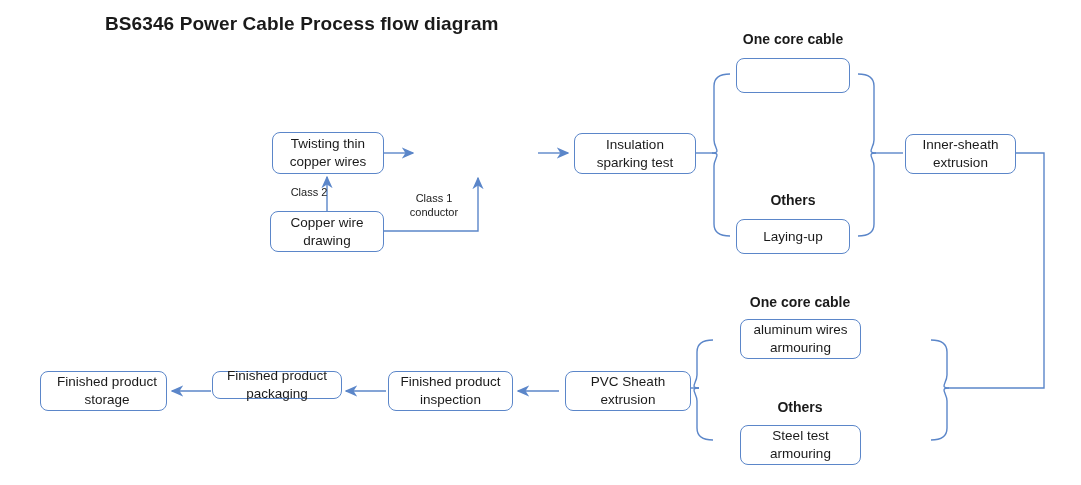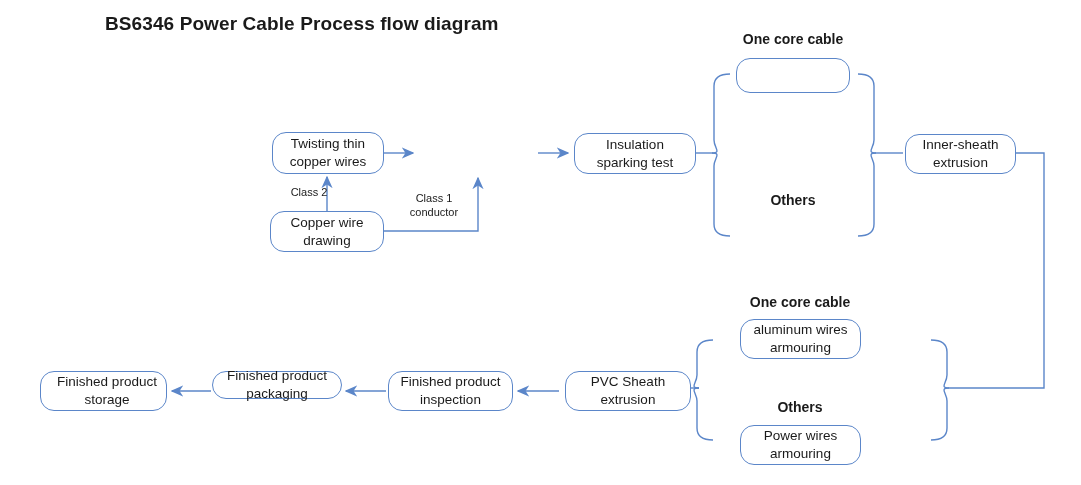--- a/index.html
+++ b/index.html
@@ -30,21 +30,21 @@
     font-size: 19px;
     font-weight: bold;
     color: #1a1a1a;
     letter-spacing: 0.1px;
     white-space: nowrap;
   }
   .node {
     position: absolute;
     box-sizing: border-box;
     border: 1px solid #5b86c9;
-    border-radius: 14px;
+    border-radius: 8px;
     background: #ffffff;
     color: #1a1a1a;
     font-size: 13.5px;
     line-height: 1.3;
     display: flex;
     align-items: center;
     justify-content: center;
     text-align: center;
     padding: 2px 4px;
   }
@@ -142,30 +142,31 @@
   <div class="edge-label" style="left:277px; top:186px; width:64px;">Class 2</div>
 
   <div class="edge-label" style="left:404px; top:192px; width:60px; white-space:normal;">Class 1 conductor</div>
 
   <div class="group-label" style="left:693px; top:31px; width:200px;">One core cable</div>
 
   <div class="node" style="left:736px; top:58px; width:114px; height:35px;"></div>
 
   <div class="group-label" style="left:693px; top:192px; width:200px;">Others</div>
 
+  <div class="node" style="left:736px; top:219px; width:114px; height:35px;">Laying-up</div>
 
   <div class="node" style="left:905px; top:134px; width:111px; height:40px;">Inner-sheath extrusion</div>
 
   <div class="group-label" style="left:700px; top:294px; width:200px;">One core cable</div>
 
   <div class="node" style="left:740px; top:319px; width:121px; height:40px;">aluminum wires armouring</div>
 
   <div class="group-label" style="left:700px; top:399px; width:200px;">Others</div>
 
-  <div class="node" style="left:740px; top:425px; width:121px; height:40px;">Power wires armouring</div>
+  <div class="node" style="left:740px; top:425px; width:121px; height:40px;">Steel test armouring</div>
 
   <div class="node" style="left:565px; top:371px; width:126px; height:40px;">PVC Sheath extrusion</div>
 
   <div class="node" style="left:388px; top:371px; width:125px; height:40px;">Finished product inspection</div>
 
   <div class="node" style="left:212px; top:371px; width:130px; height:28px;">Finished product packaging</div>
 
   <div class="node" style="left:40px; top:371px; width:127px; height:40px;padding-left:11px;">Finished product storage</div>
 
 </div>

